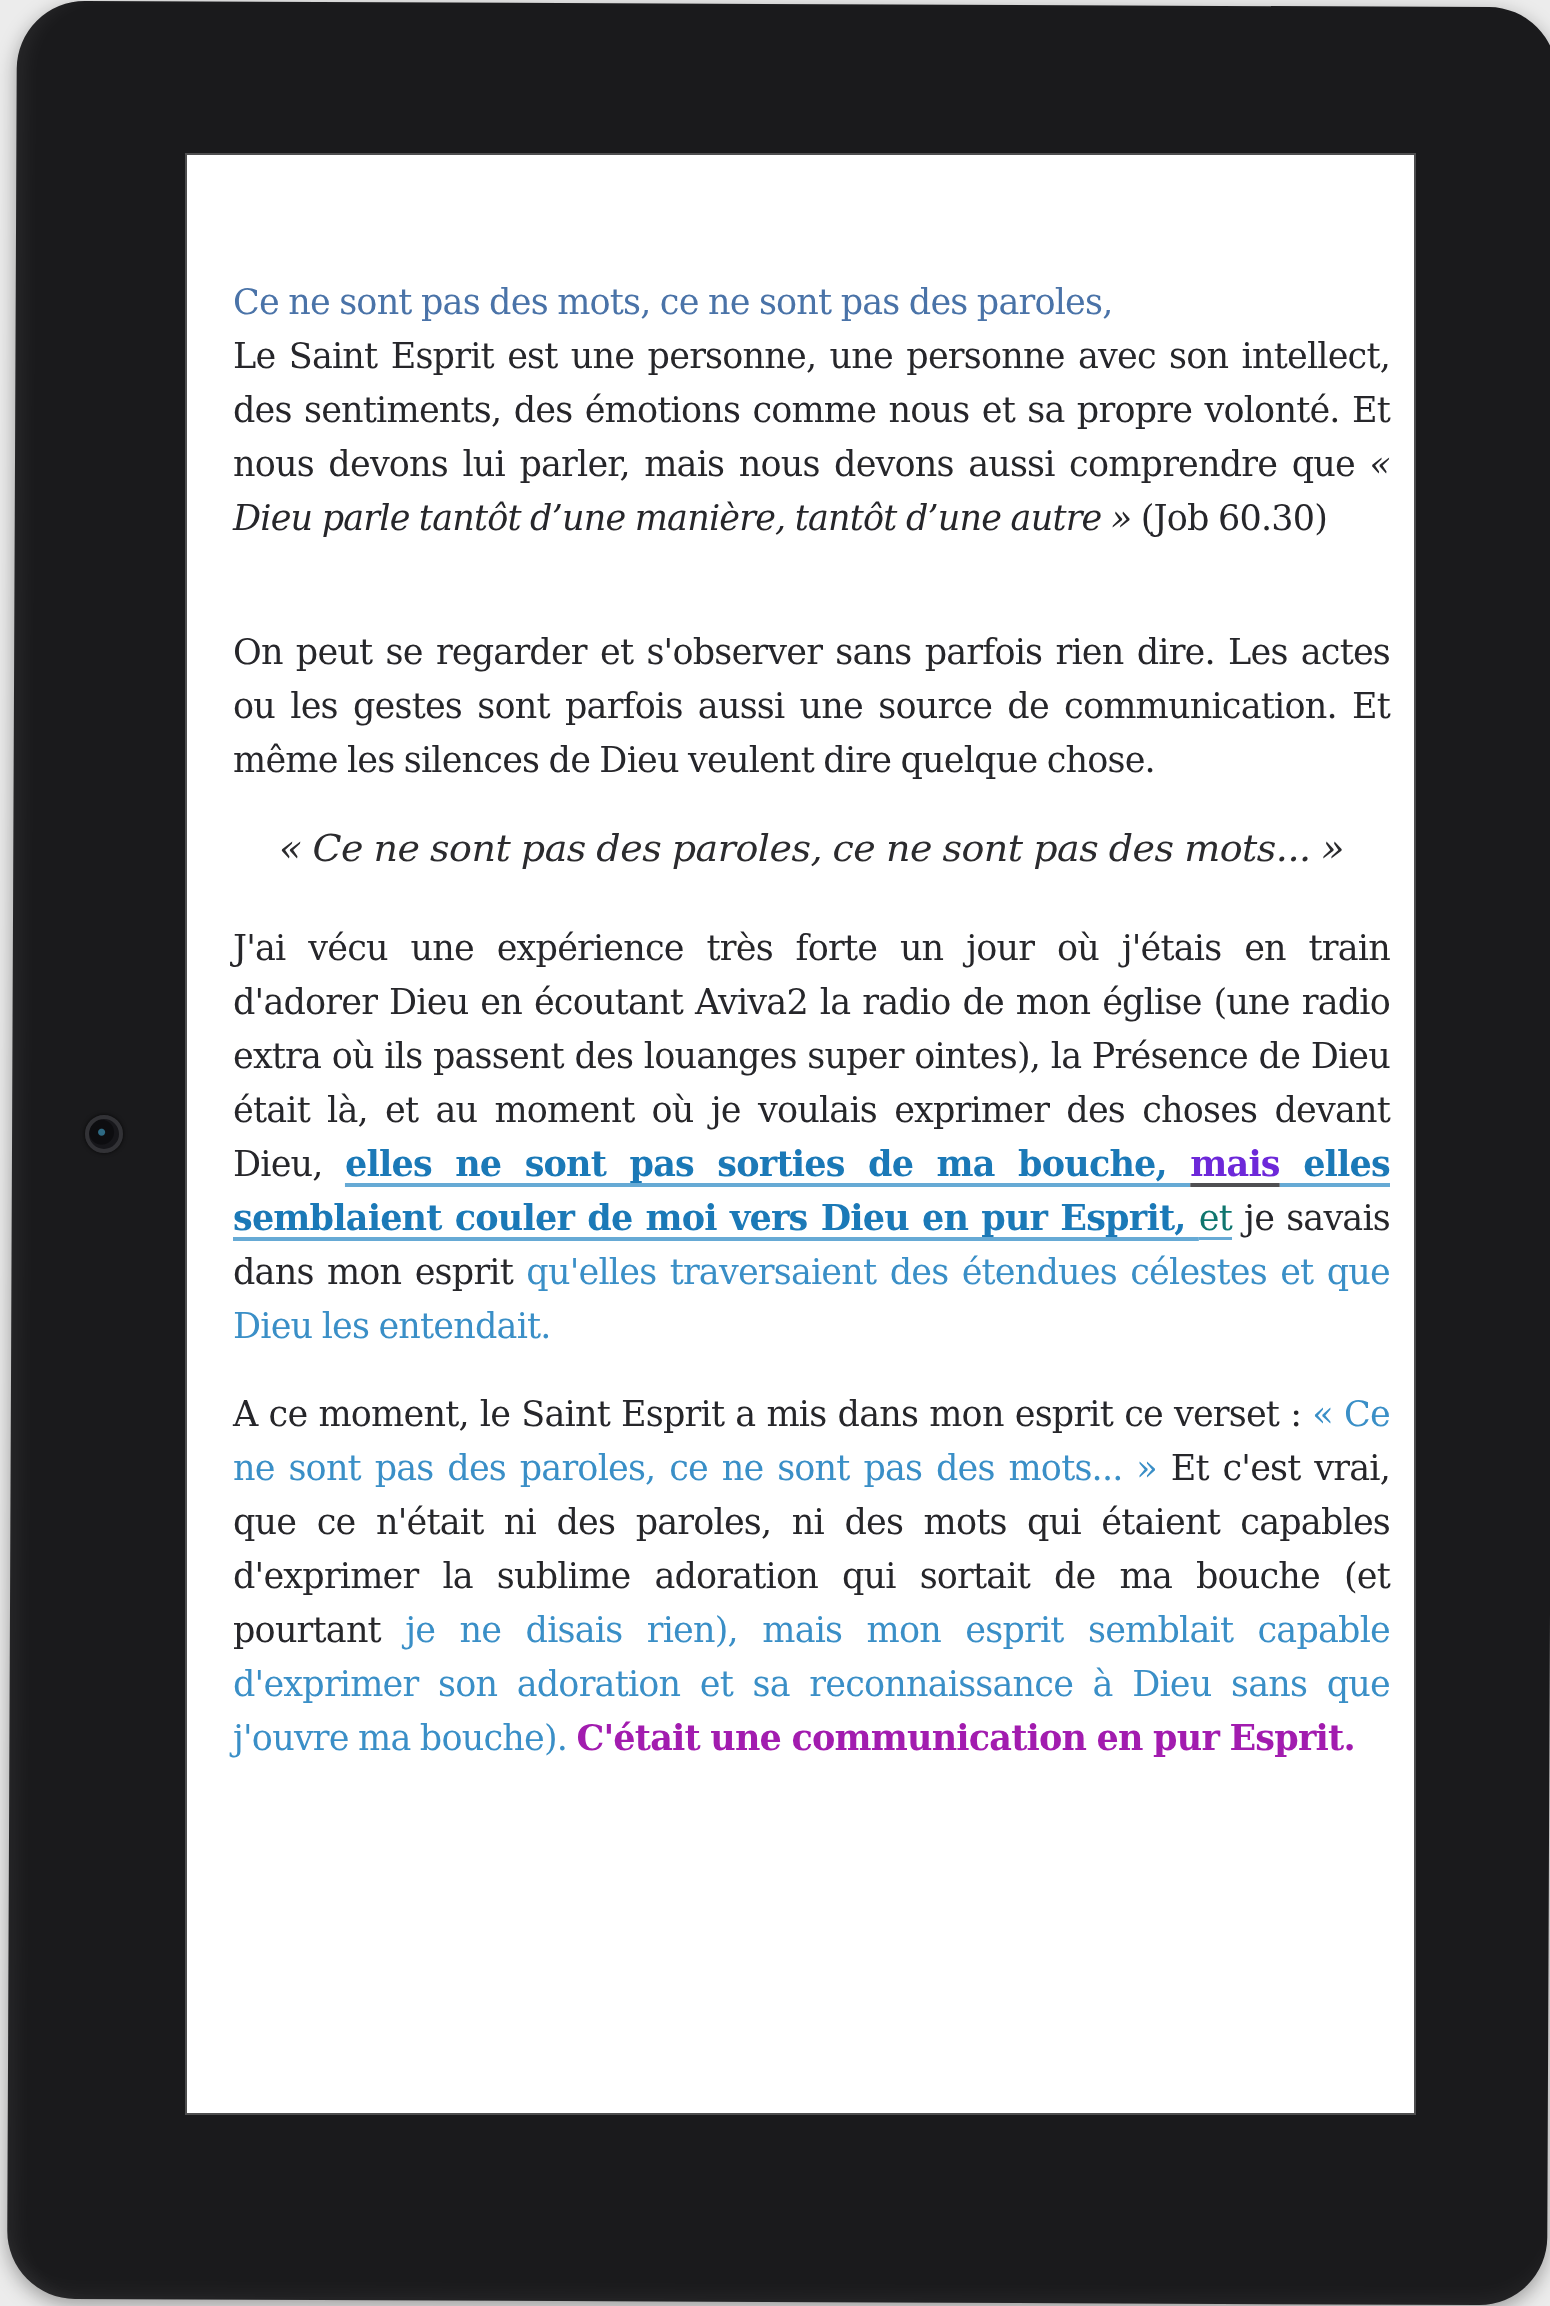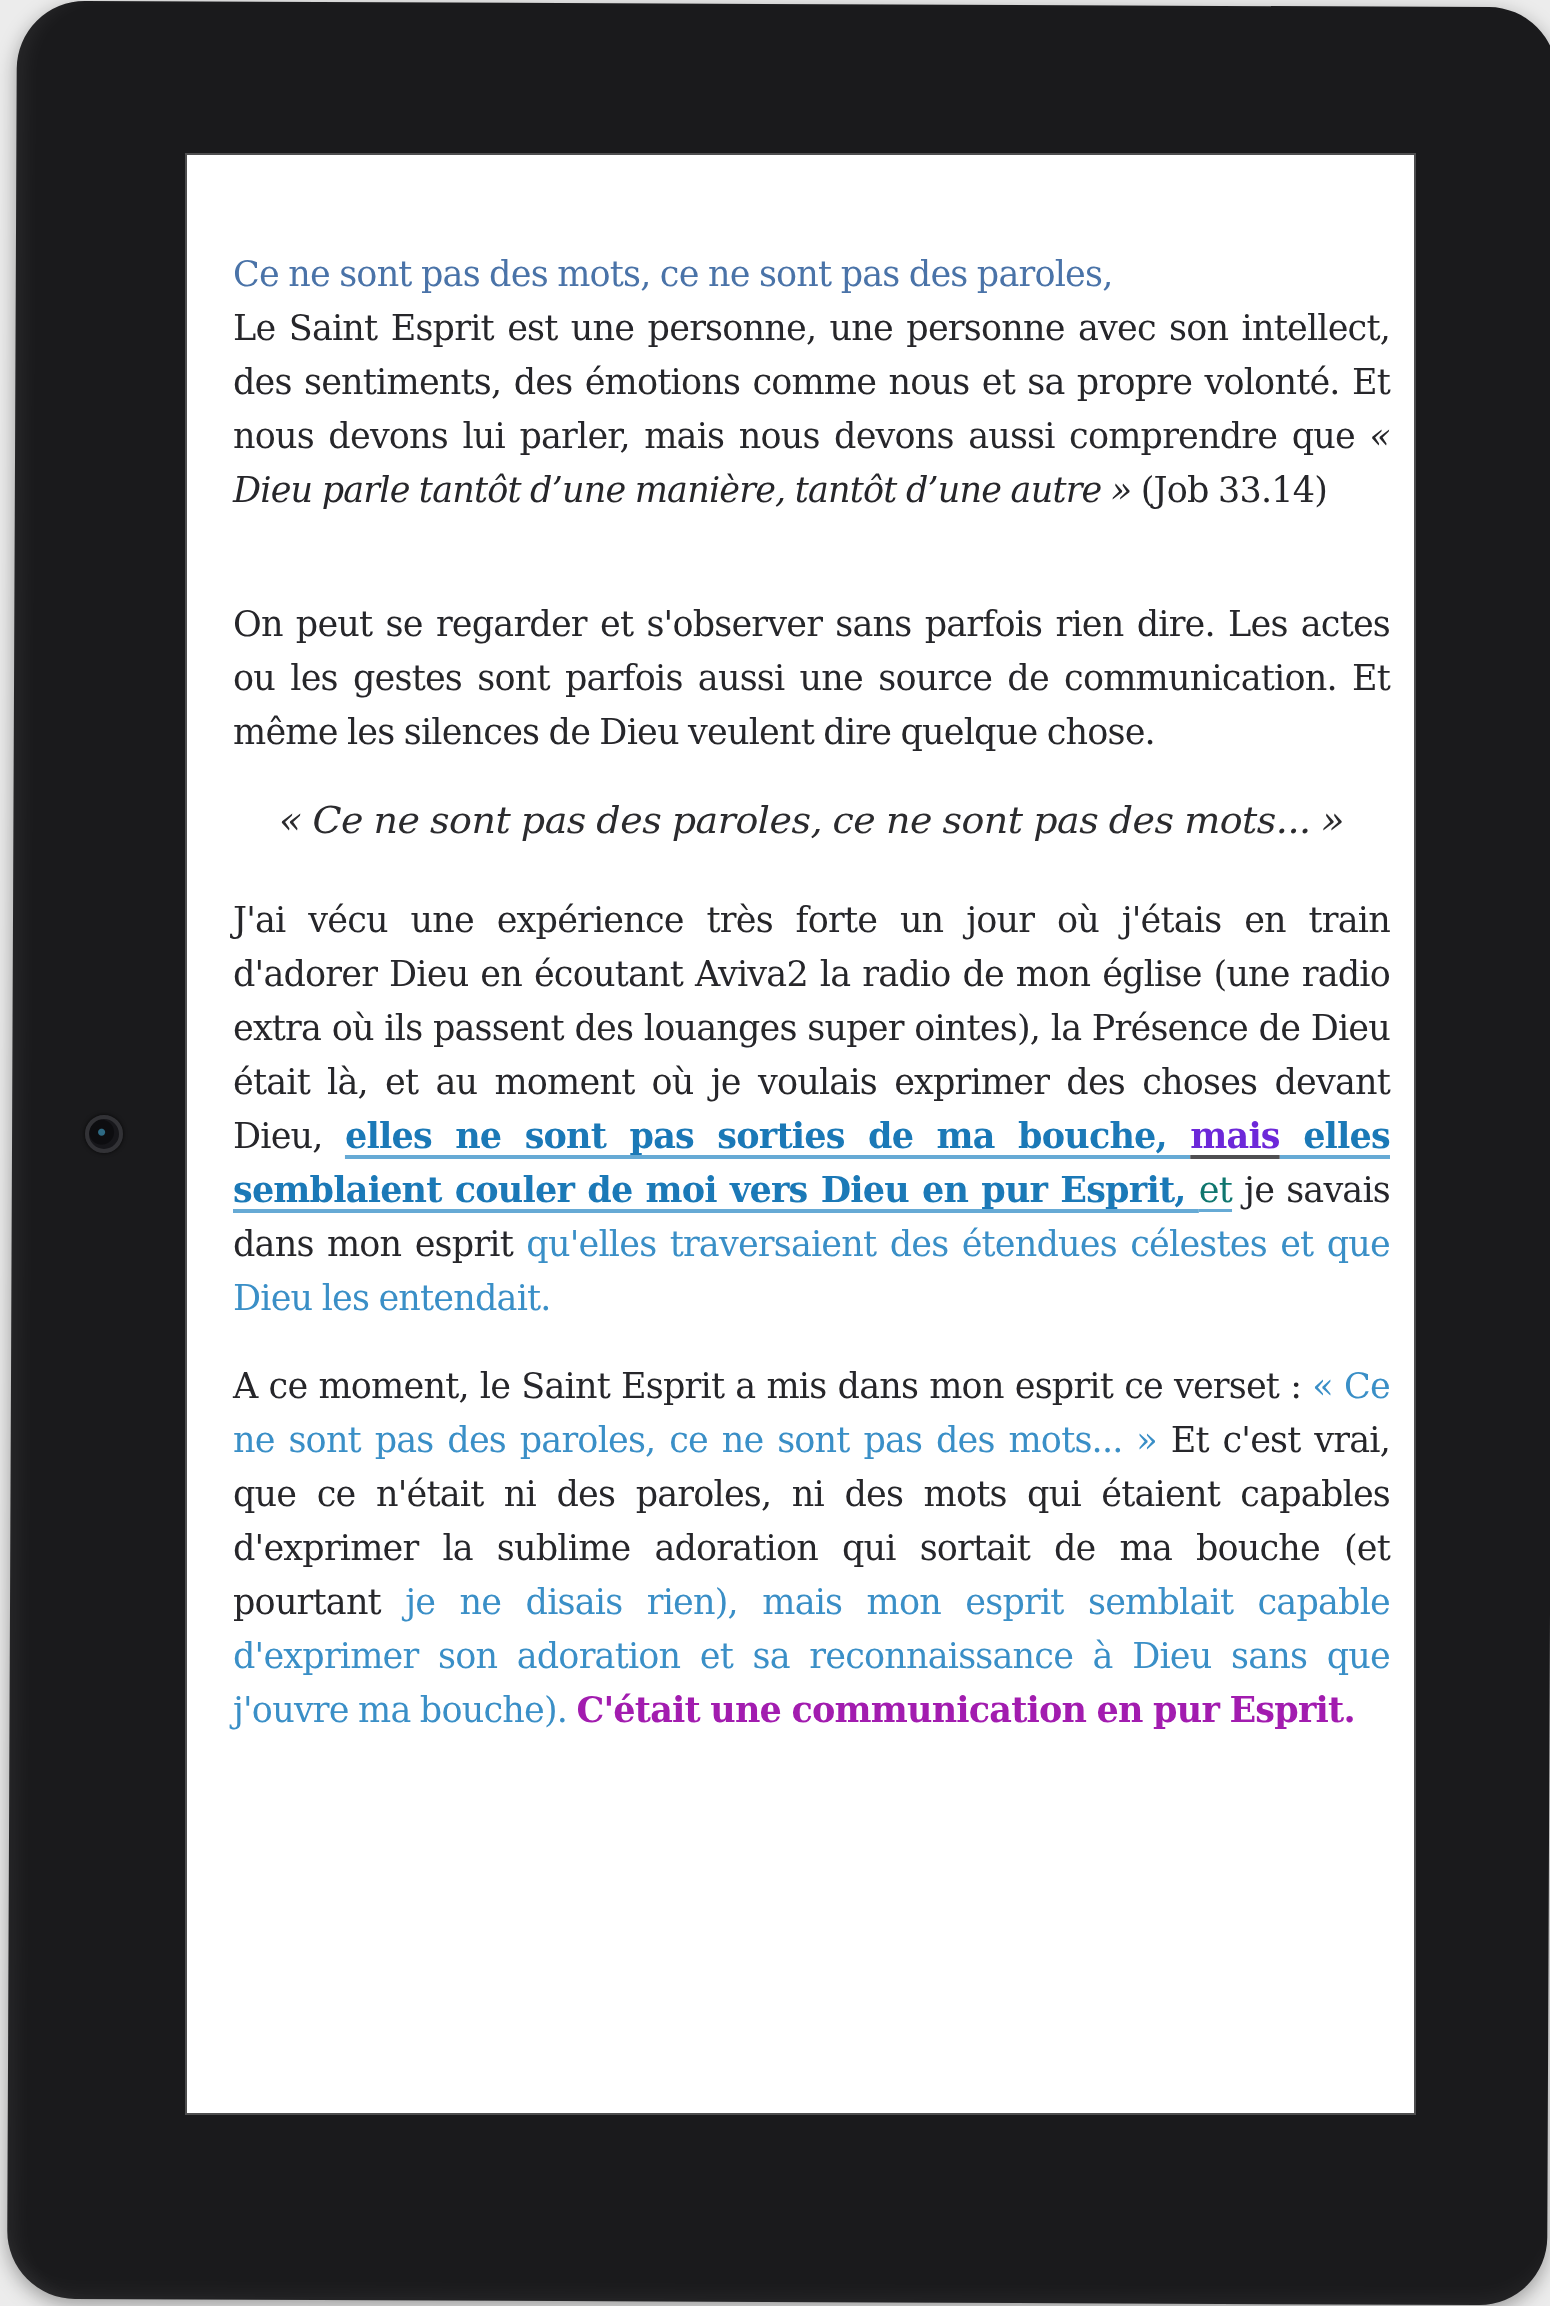--- a/index.html
+++ b/index.html
@@ -26,21 +26,21 @@
     box-shadow:0 0 4px rgba(0,0,0,0.8);
   }
   
   .page{
     position:absolute;left:187px;top:155px;width:1227px;height:1958px;
     background:#ffffff;
     box-shadow:0 0 0 2px rgba(122,122,122,0.55);
   }
   .content{
     box-sizing:border-box;width:100%;height:100%;
-    padding:92px 24px 0 46px;
+    padding:120px 24px 0 46px;
     font-size:35px;line-height:54px;letter-spacing:-0.8px;word-spacing:-1px;
     color:#26262a;text-align:justify;hyphens:auto;
   }
   .content p{margin:0 0 26px 0;}
   .content p.mb-lg{margin-bottom:34px;}
   .hd{color:#4a73a8;}
   .it{font-style:italic;}
   .pullquote{
     font-style:italic;font-size:38px;text-align:center;
     letter-spacing:-0.5px;margin:34px 0 46px 0;color:#2b2b2e;
@@ -67,21 +67,21 @@
 <body>
 
 <div class="tablet"></div>
 <div class="camera"></div>
 
 <div class="page">
   <div class="content">
 
     <p>
       <span class="hd">Ce ne sont pas des mots, ce ne sont pas des paroles,</span><br>
-      <span>Le Saint Esprit est une personne, une personne avec son intellect, des sentiments, des émotions comme nous et sa propre volonté. Et nous devons lui parler, mais nous devons aussi comprendre que </span><span class="it">« Dieu parle tantôt d’une manière, tantôt d’une autre »</span><span> (Job 33.14)</span>
+      <span>Le Saint Esprit est une personne, une personne avec son intellect, des sentiments, des émotions comme nous et sa propre volonté. Et nous devons lui parler, mais nous devons aussi comprendre que </span><span class="it">« Dieu parle tantôt d’une manière, tantôt d’une autre »</span><span> (Job 60.30)</span>
     </p>
 
     <p>
       <br>
       <span>On peut se regarder et s'observer sans parfois rien dire. Les actes ou les gestes sont parfois aussi une source de communication. Et même les silences de Dieu veulent dire quelque chose.</span>
     </p>
 
     <div class="pullquote">« Ce ne sont pas des paroles, ce ne sont pas des mots... »</div>
 
     <p class="mb-lg">

